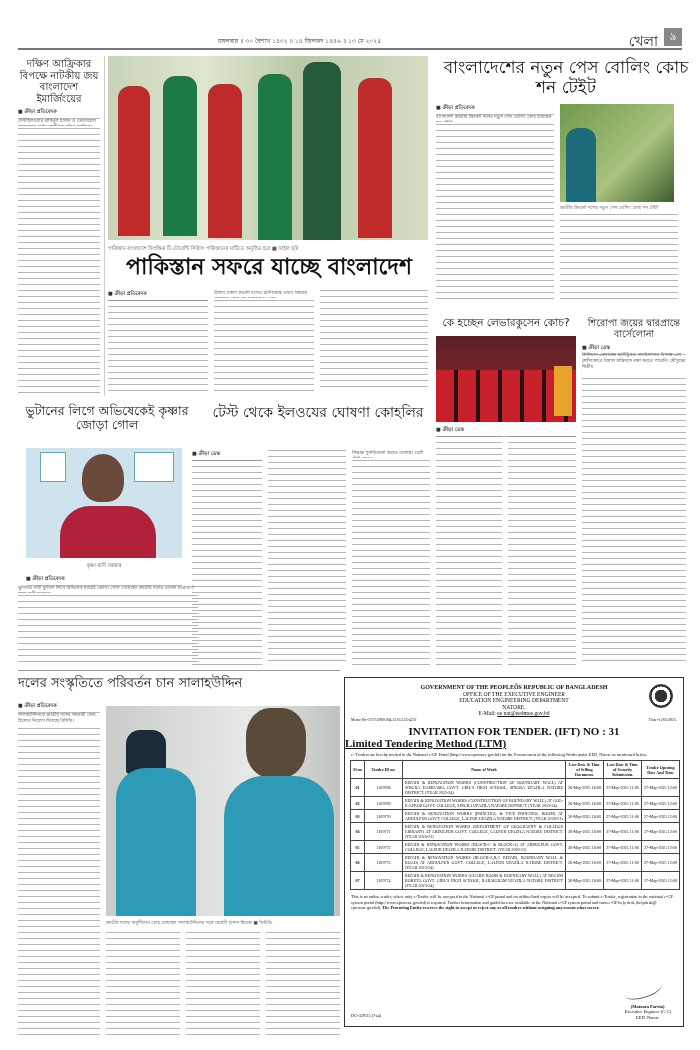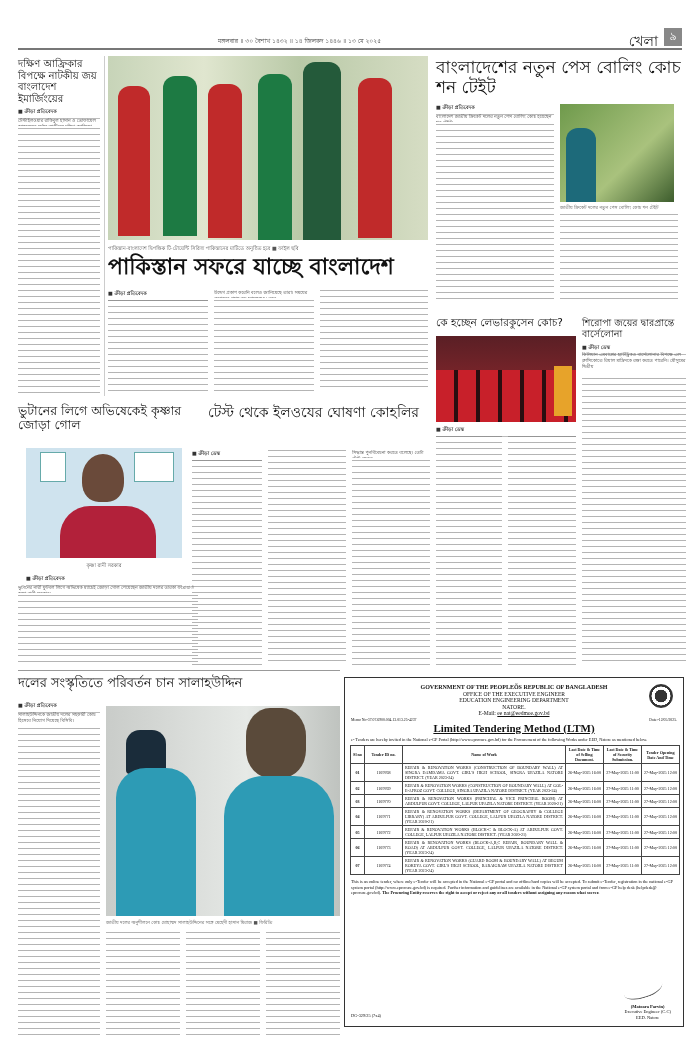--- a/index.html
+++ b/index.html
@@ -3,36 +3,36 @@
 <meta charset="utf-8">
 <style>
 *{box-sizing:border-box;margin:0;padding:0}
 body{width:700px;height:1050px;background:#fff;font-family:"DejaVu Sans",sans-serif;color:#222;position:relative;overflow:hidden}
 .abs{position:absolute}
 .masthead{left:18px;top:30px;width:664px;height:20px;border-bottom:2px solid #777}
 .logo{left:0;top:0;font-size:15px;font-weight:bold;font-family:"DejaVu Serif",serif;color:#111}
 .dateline{left:200px;top:6px;font-size:6px;color:#444}
 .section{right:24px;top:0;font-size:14px;color:#222}
 .pagenum{right:0;top:-2px;width:18px;height:18px;background:#888;color:#fff;font-size:11px;text-align:center;line-height:18px}
-.headline{font-family:"DejaVu Sans",sans-serif;color:#111;line-height:1.15}
+.headline{font-family:"DejaVu Sans",sans-serif;color:#111;text-align:center;line-height:1.15}
 .byline{font-size:5px;font-weight:bold;color:#333;border-bottom:1px solid #bbb;padding-bottom:2px}
 .body-text{font-size:4.5px;line-height:6.2px;color:#444;overflow:hidden}
 .lines{background:repeating-linear-gradient(to bottom,#777 0,#777 1px,transparent 1px,transparent 6px);opacity:.55}
 .photo{overflow:hidden}
 .caption{font-size:5px;color:#555}
 .vrule{background:#ccc;width:1px}
 .hrule{background:#999;height:1px}
 
 .tender{left:344px;top:677px;width:340px;height:350px;border:1.5px solid #333;background:#fff;font-family:"Liberation Serif",serif;color:#111}
 .t-head{text-align:center;font-size:5.6px;line-height:6.6px;margin-top:6px}
 .t-head b{font-size:6px}
 .t-email{text-decoration:underline}
 .t-memo{display:flex;justify-content:space-between;font-size:3.8px;padding:0 6px;margin-top:1px}
 .t-title1{text-align:center;font-size:11px;font-weight:bold;margin-top:3px}
-.t-title2{text-align:center;font-size:11px;font-weight:bold;text-decoration:underline;margin-top:0}
+.t-title2{font-size:11px;font-weight:bold;text-decoration:underline;margin-top:0}
 .t-intro{font-size:4.3px;line-height:5.4px;padding:3px 6px}
 table.tt{border-collapse:collapse;margin:0 5px;width:330px;font-size:4.1px;line-height:5px}
 table.tt th,table.tt td{border:.7px solid #444;text-align:center;vertical-align:middle;padding:1px}
 table.tt td.work{text-align:justify;padding:1px 2px}
 .t-foot{font-size:4.3px;line-height:5.4px;padding:4px 6px 0}
 .t-sign{position:absolute;right:12px;bottom:6px;text-align:center;font-size:4.5px;line-height:5.5px}
 .t-dg{position:absolute;left:6px;bottom:8px;font-size:4.3px}
 .emblem{position:absolute;right:10px;top:6px;width:24px;height:24px;border-radius:50%;border:1.5px solid #333;background:radial-gradient(circle,#333 40%,#fff 42%,#fff 60%,#333 62%)}
 .sig{position:absolute;right:20px;bottom:28px;width:40px;height:18px;border-bottom:1px solid #555;transform:rotate(-18deg);border-radius:50%}
 </style>
@@ -133,20 +133,21 @@
     <div><b>GOVERNMENT OF THE PEOPLEÕS REPUBLIC OF BANGLADESH</b></div>
     <div>OFFICE OF THE EXECUTIVE ENGINEER</div>
     <div>EDUCATION ENGINEERING DEPARTMENT</div>
     <div>NATORE.</div>
     <div><span>E-Mail:</span> <span class="t-email">ee nat@eedmoe.gov.bd</span></div>
   </div>
   <div class="t-memo">
     <span>Memo No-37.07.6900.004.13.013.25-4237</span>
     <span>Date:-12/05/2025.</span>
   </div>
+  <div class="t-title1">INVITATION FOR TENDER. (IFT) NO : 31</div>
   <div class="t-title2">Limited Tendering Method (LTM)</div>
   <div class="t-intro">e- Tenders are hereby invited in the National e-GP Portal (http://www.eprocure.gov.bd) for the Procurement of the following Works under EED, Natore as mentioned below.</div>
   <table class="tt">
     <thead>
       <tr>
         <th style="width:14px">Sl no</th>
         <th style="width:38px">Tender ID no.</th>
         <th>Name of Work</th>
         <th style="width:38px">Last Date &amp; Time of Selling Document.</th>
         <th style="width:38px">Last Date &amp; Time of Security Submission.</th>

